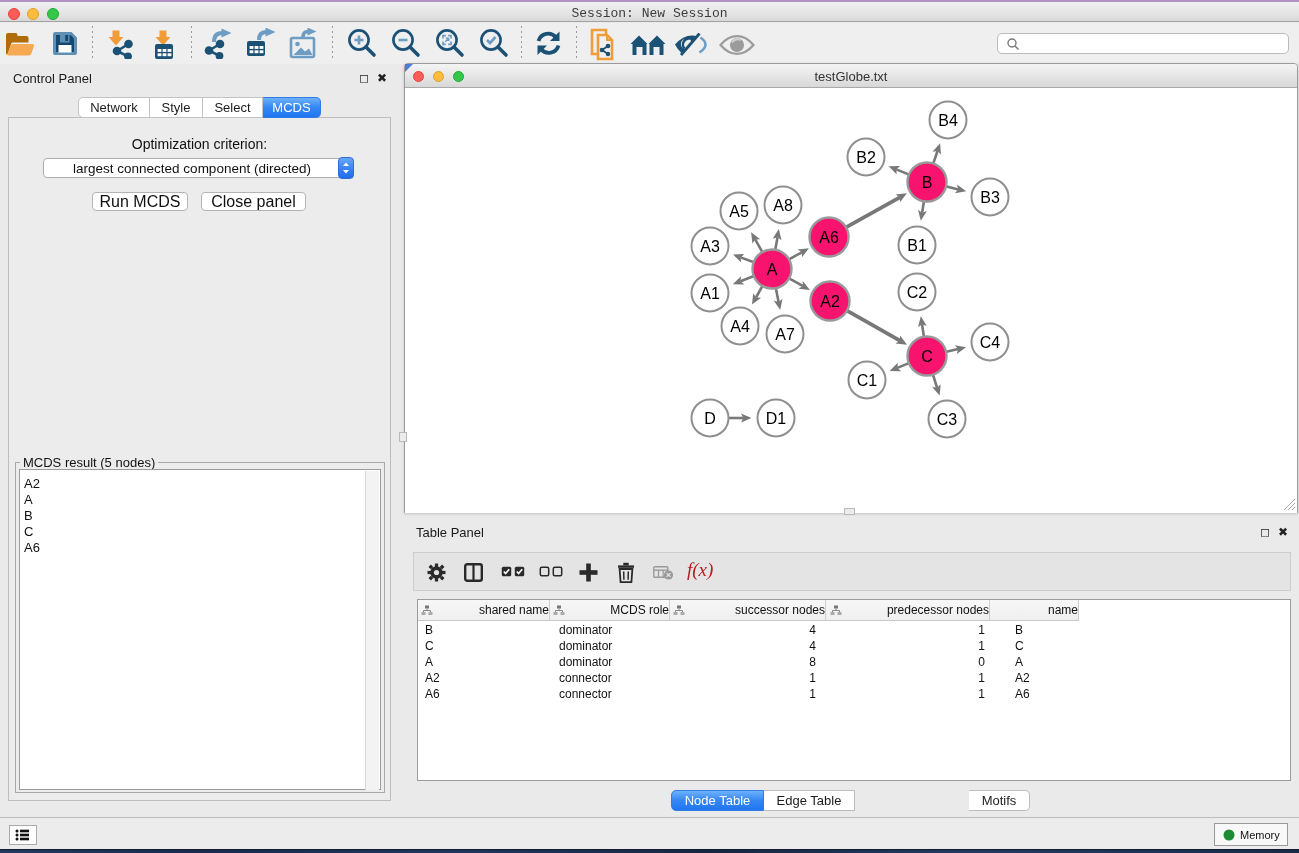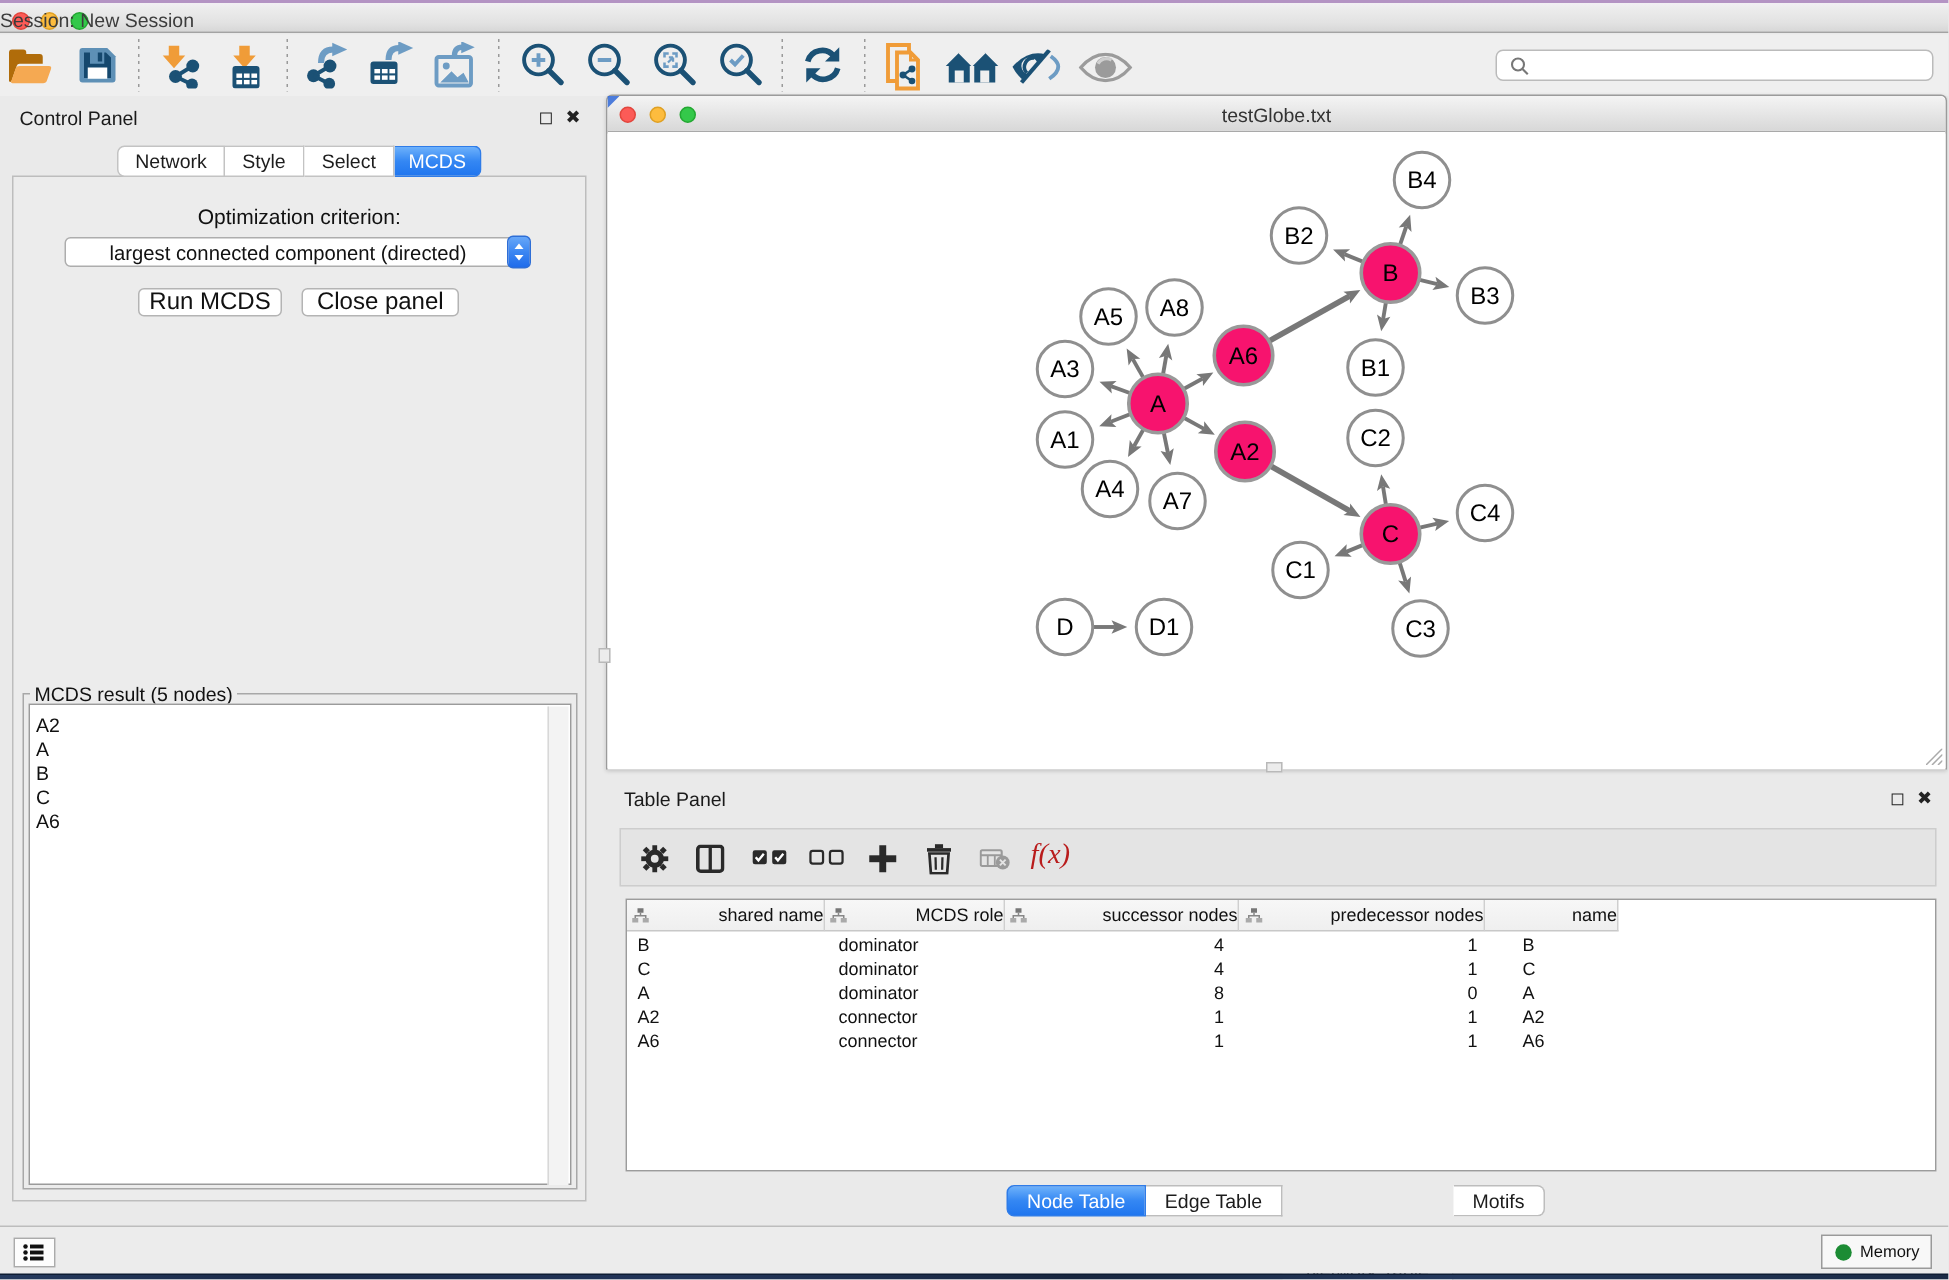--- a/index.html
+++ b/index.html
@@ -4,21 +4,21 @@
 <style>
 * { margin:0; padding:0; box-sizing:border-box; }
 html,body { width:1299px; height:853px; overflow:hidden; }
 body { font-family:"Liberation Sans", sans-serif; position:relative; background:#eaeaea; }
 .abs { position:absolute; }
 
 
 #titlebar { left:0; top:0; width:1299px; height:22px;
   background:linear-gradient(#f2eff4 0%, #ebebeb 25%, #e2e2e2 70%, #d7d7d7 100%);
   border-top:2px solid #b493c4; border-bottom:1px solid #a3a3a3; }
-#titlebar .title { width:100%; text-align:left; top:4px; font-size:13px; color:#3c3c3c; }
+#titlebar .title { width:100%; text-align:center; top:4px; font-size:13px; color:#3c3c3c;font-family:Liberation Mono, monospace; }
 .light { width:12px; height:12px; border-radius:50%; top:6px; }
 #l-red { left:8px; background:#fc5b57; border:1px solid #e2463d; }
 #l-yel { left:27px; background:#fdbc3e; border:1px solid #dfa023; }
 #l-grn { left:47px; background:#34c84a; border:1px solid #23a832; }
 
 
 #toolbar { left:0; top:23px; width:1299px; height:41px; background:#efefef; }
 .tsep { top:3px; height:35px; width:1px;
   background-image:repeating-linear-gradient(#9a9a9a 0 2px, transparent 2px 5px); }
 

